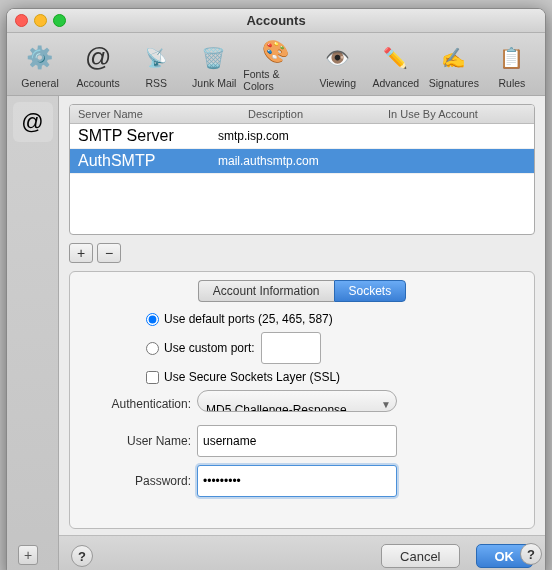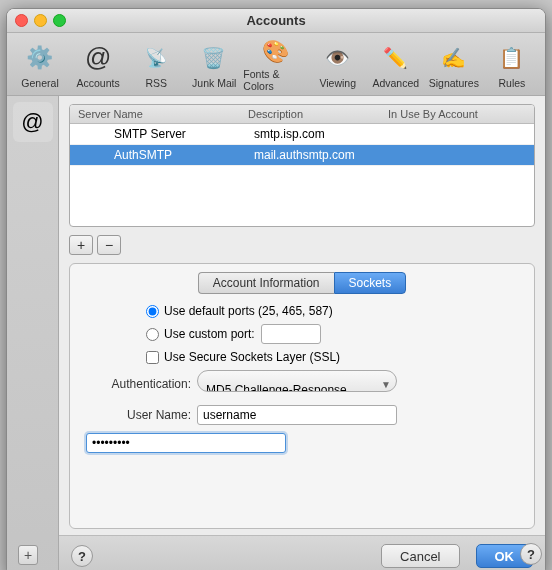--- a/index.html
+++ b/index.html
@@ -152,21 +152,21 @@
       display: flex;
       padding: 3px 8px;
       border-bottom: 1px solid #f0f0f0;
       cursor: pointer;
       align-items: center;
     }
     .table-row.selected {
       background: #4a90d9;
       color: white;
     }
-    .td-desc { width: 140px; font-size: 12px; margin-left: 36px; }
+    .td-desc { width: 140px; font-size: 16px; }
     .td-server { width: 170px; font-size: 12px; }
     .td-inuse { flex: 1; font-size: 12px; }
 
     
     .table-spacer {
       height: 60px;
     }
 
     
     .add-remove-row {
@@ -253,21 +253,21 @@
       cursor: pointer;
       flex-shrink: 0;
     }
     .checkbox-input {
       width: 13px;
       height: 13px;
       margin-right: 5px;
       cursor: pointer;
     }
     .text-input {
-      height: 20px;
+      height: 32px;
       border: 1px solid #aaa;
       border-radius: 3px;
       padding: 0 5px;
       font-size: 12px;
       background: white;
       outline: none;
     }
     .text-input.highlighted {
       border-color: #4a90d9;
       box-shadow: 0 0 0 2px rgba(74,144,217,0.3);
@@ -512,20 +512,21 @@
               <span class="dropdown-arrow">▼</span>
             </div>
           </div>
 
           <div class="form-row">
             <span class="form-label">User Name:</span>
             <input type="text" class="text-input username-input" value="username" style="">
           </div>
 
           <div class="form-row">
+            <span class="form-label">Password:</span>
             <input type="password" class="text-input username-input highlighted" value="password1" style="">
           </div>
         </div>
       </div>
 
       <div class="bottom-bar">
         <button class="help-btn">?</button>
         <div class="bottom-buttons">
           <button class="btn-cancel">Cancel</button>
           <button class="btn-ok">OK</button>

